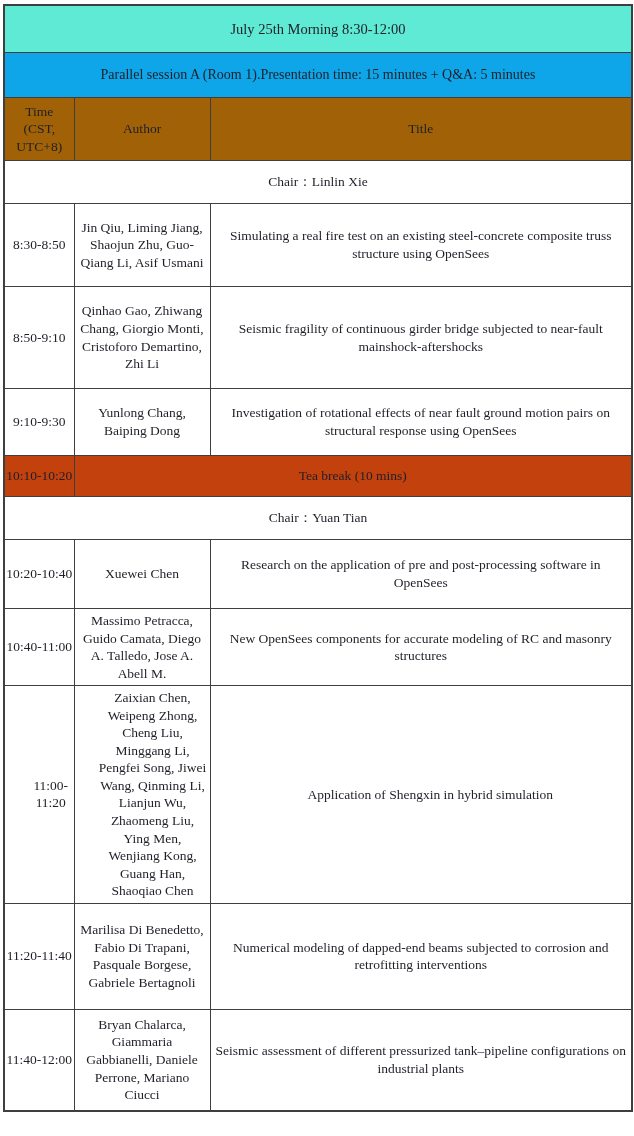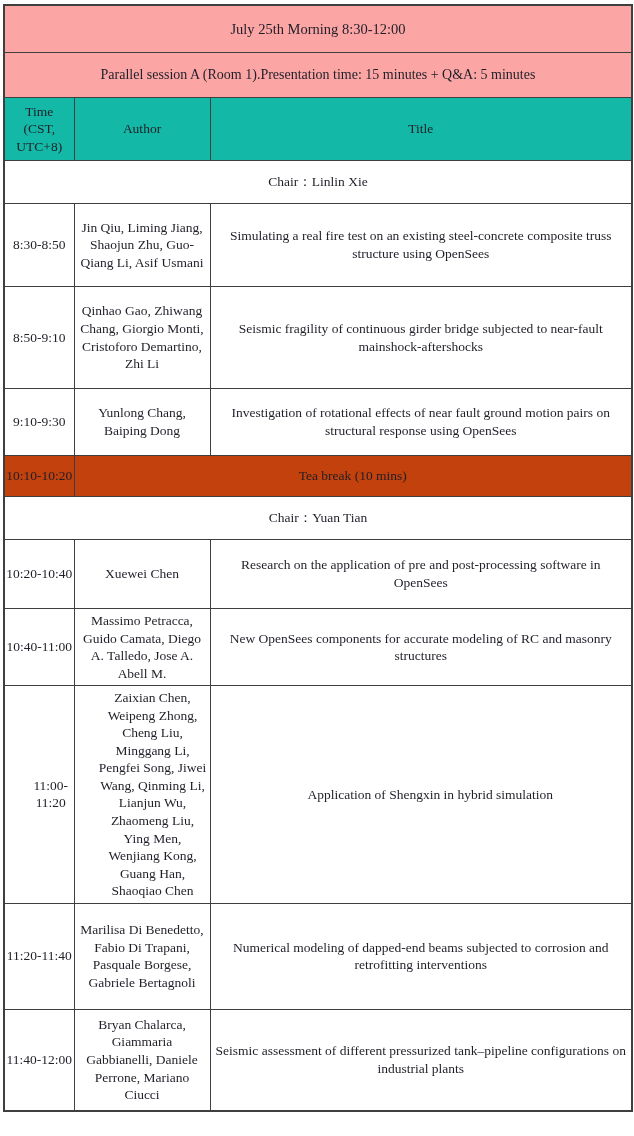--- a/index.html
+++ b/index.html
@@ -36,31 +36,31 @@
     line-height: 1.3;
     padding: 3px 5px;
     font-weight: normal;
     word-wrap: break-word;
   }
   col.c-time   { width: 70px; }
   col.c-author { width: 136px; }
   col.c-title  { width: 422px; }
 
   tr.title-row td {
-    background: #fca5a5;
+    background: #5eead4;
     height: 40px;
     font-size: 14.5px;
   }
   tr.session-row td {
-    background: #fca5a5;
+    background: #0ea5e9;
     height: 38px;
     font-size: 14px;
   }
   tr.header-row th {
-    background: #14b8a6;
+    background: #a16207;
     height: 56px;
     font-size: 13.5px;
   }
   tr.chair-row td { height: 36px; }
   tr.break-row td {
     background: #c2410c;
   }
   
   tr.r-1  td { height: 76px; }
   tr.r-2  td { height: 95px; }

